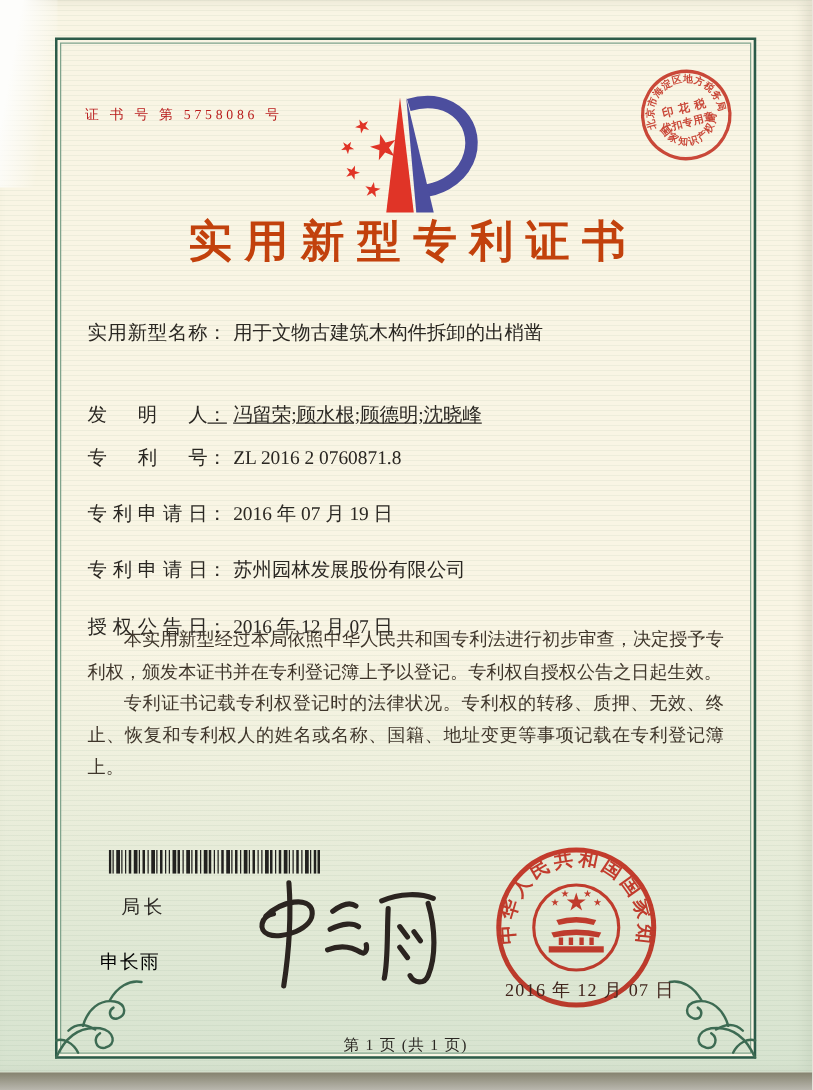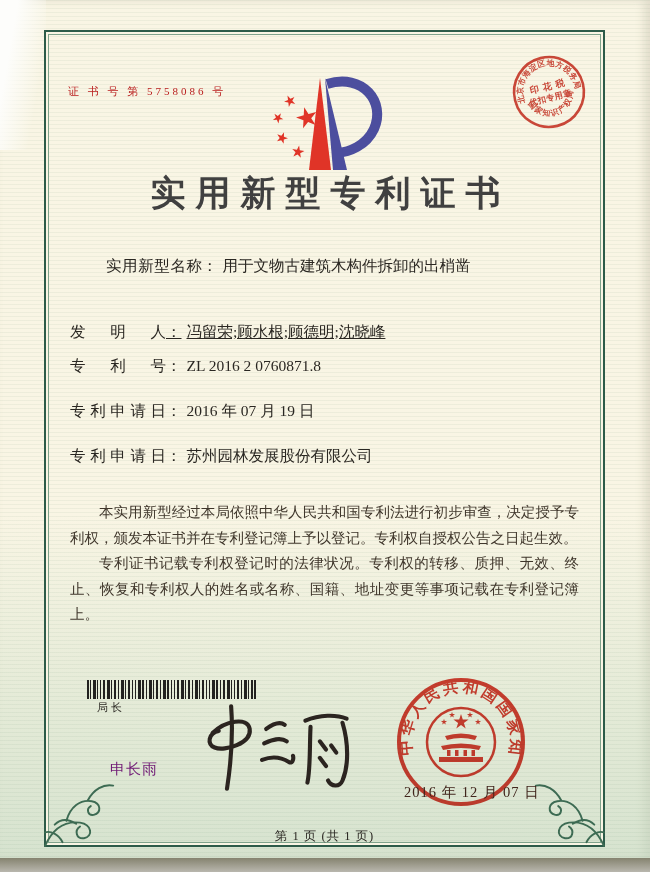--- a/index.html
+++ b/index.html
@@ -40,39 +40,39 @@
   .logo { left:221px; top:40px; width:120px; height:105px; }
 
   .tax-stamp {
     left:455px; top:12px; width:96px; height:96px;
     transform:rotate(-14deg); opacity:.92; mix-blend-mode:multiply;
   }
 
   .title {
     left:0; top:138px; width:100%; text-align:center;
     font-size:35px; font-weight:bold; letter-spacing:10px; padding-left:12px;
-    box-sizing:border-box; color:#404040;
+    box-sizing:border-box; color:#c2410c;
   }
 
   .field { left:24px; font-size:15.5px; color:#2a2722; white-space:nowrap; }
-  .f1 { top:224px;margin-left:36px; } .f2 { top:290px;text-decoration:underline; } .f3 { top:324px; }
+  .f1 { top:224px; } .f2 { top:290px;text-decoration:underline; } .f3 { top:324px; }
   .f4 { top:369px; } .f5 { top:414px; } .f6 { top:459px; }
   .flabel { display:inline-block; width:96px; text-align:justify; text-align-last:justify; vertical-align:bottom; }
   .fvalue { margin-left:5px; }
 
   .bodytext {
     left:24px; top:468px; width:509px;
     font-size:14.5px; line-height:25.5px; color:#3f362b; text-align:justify;
   }
   .bodytext p { margin:0; text-indent:2em; }
 
   .barcode { left:41px; top:648px; width:170px; height:19px; }
 
-  .director-title { left:51px; top:668px; font-size:11px; letter-spacing:3px; color:#2a2722; }
-  .director-name  { left:64px; top:728px; font-size:15px; letter-spacing:1px; color:#701a75; }
+  .director-title { left:51px; top:684px; font-size:15px; letter-spacing:3px; color:#2a2722; }
+  .director-name  { left:34px; top:728px; font-size:15px; letter-spacing:1px; color:#000000; }
 
   .signature { left:148px; top:666px; width:165px; height:98px; }
 
   .office-seal { left:345px; top:640px; width:140px; height:140px; mix-blend-mode:multiply; opacity:.95; }
   .seal-date { left:358px; top:751px; font-size:14.5px; letter-spacing:1px; color:#40251c; z-index:5; }
 
   .footer { left:0; top:796px; width:100%; text-align:center; font-size:12.5px; letter-spacing:1px; color:#2a2722; }
 
   .flourish { width:78px; height:78px; }
   .flourish-br { right:-3px; bottom:-3px; }
@@ -133,20 +133,23 @@
       <span class="flabel">发明人</span><span>：</span><span class="fvalue">冯留荣;顾水根;顾德明;沈晓峰</span>
     </div>
     <div class="field f3">
       <span class="flabel">专利号</span><span>：</span><span class="fvalue">ZL 2016 2 0760871.8</span>
     </div>
     <div class="field f4">
       <span class="flabel">专利申请日</span><span>：</span><span class="fvalue">2016 年 07 月 19 日</span>
     </div>
     <div class="field f5">
       <span class="flabel">专利申请日</span><span>：</span><span class="fvalue">苏州园林发展股份有限公司</span>
+    </div>
+    <div class="field f6">
+      <span class="flabel">授权公告日</span><span>：</span><span class="fvalue">2016 年 12 月 07 日</span>
     </div>
 
     <div class="bodytext">
       <p>本实用新型经过本局依照中华人民共和国专利法进行初步审查，决定授予专利权，颁发本证书并在专利登记簿上予以登记。专利权自授权公告之日起生效。</p>
       <p>专利证书记载专利权登记时的法律状况。专利权的转移、质押、无效、终止、恢复和专利权人的姓名或名称、国籍、地址变更等事项记载在专利登记簿上。</p>
     </div>
 
     <svg class="barcode" viewBox="0 0 170 19" preserveAspectRatio="none">
       <path fill="#22211f" d="M0 0h2v19H0zM3 0h1v19H3zM6 0h3v19H6zM10 0h1v19h-1zM13 0h1v19h-1zM16 0h2v19h-2zM20 0h3v19h-3zM24 0h1v19h-1zM27 0h2v19h-2zM31 0h1v19h-1zM34 0h3v19h-3zM38 0h1v19h-1zM41 0h2v19h-2zM45 0h1v19h-1zM48 0h1v19h-1zM51 0h3v19h-3zM55 0h2v19h-2zM59 0h1v19h-1zM62 0h3v19h-3zM66 0h1v19h-1zM69 0h2v19h-2zM73 0h1v19h-1zM76 0h3v19h-3zM80 0h2v19h-2zM84 0h1v19h-1zM87 0h1v19h-1zM90 0h2v19h-2zM94 0h3v19h-3zM98 0h1v19h-1zM101 0h2v19h-2zM105 0h1v19h-1zM108 0h3v19h-3zM112 0h1v19h-1zM115 0h2v19h-2zM119 0h1v19h-1zM122 0h1v19h-1zM125 0h3v19h-3zM129 0h2v19h-2zM133 0h1v19h-1zM136 0h2v19h-2zM140 0h3v19h-3zM144 0h1v19h-1zM147 0h1v19h-1zM150 0h2v19h-2zM154 0h1v19h-1zM157 0h3v19h-3zM161 0h1v19h-1zM164 0h2v19h-2zM167 0h2v19h-2z"></path>
     </svg>

